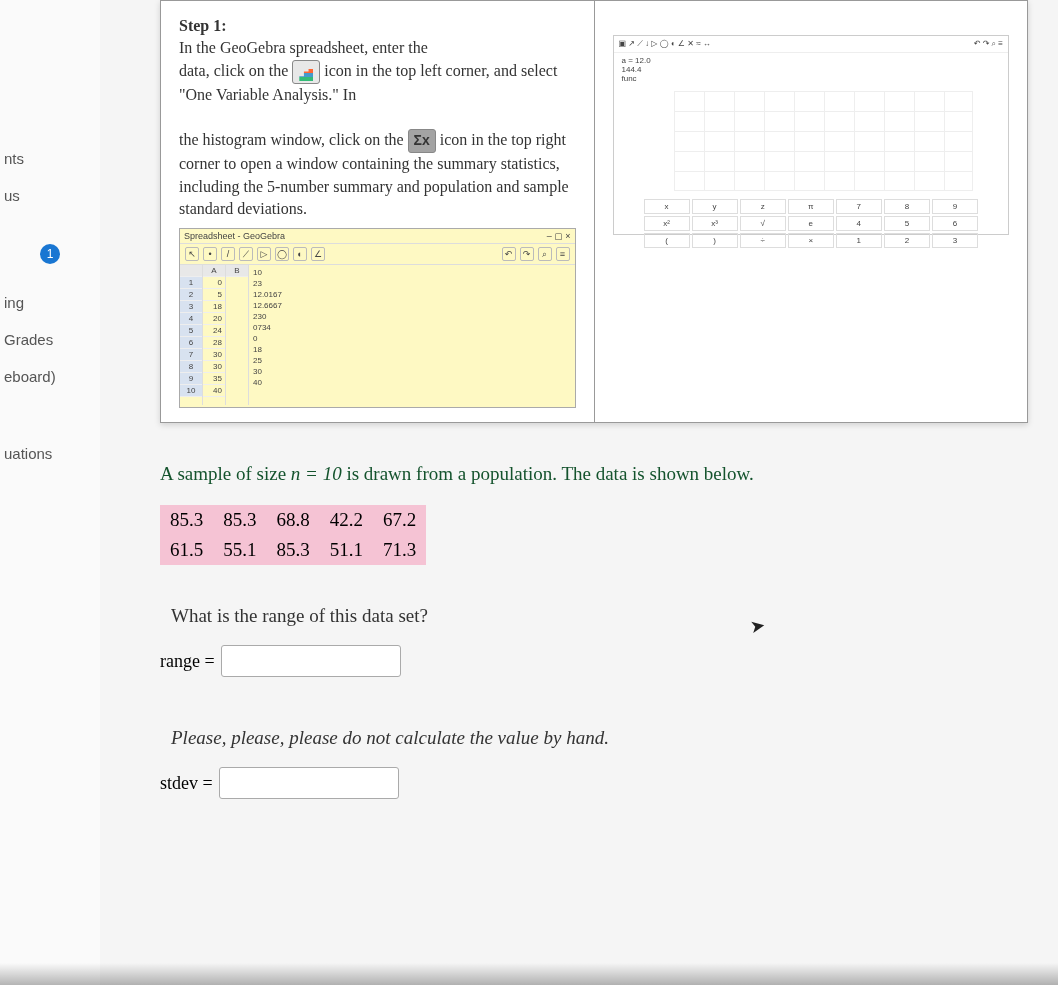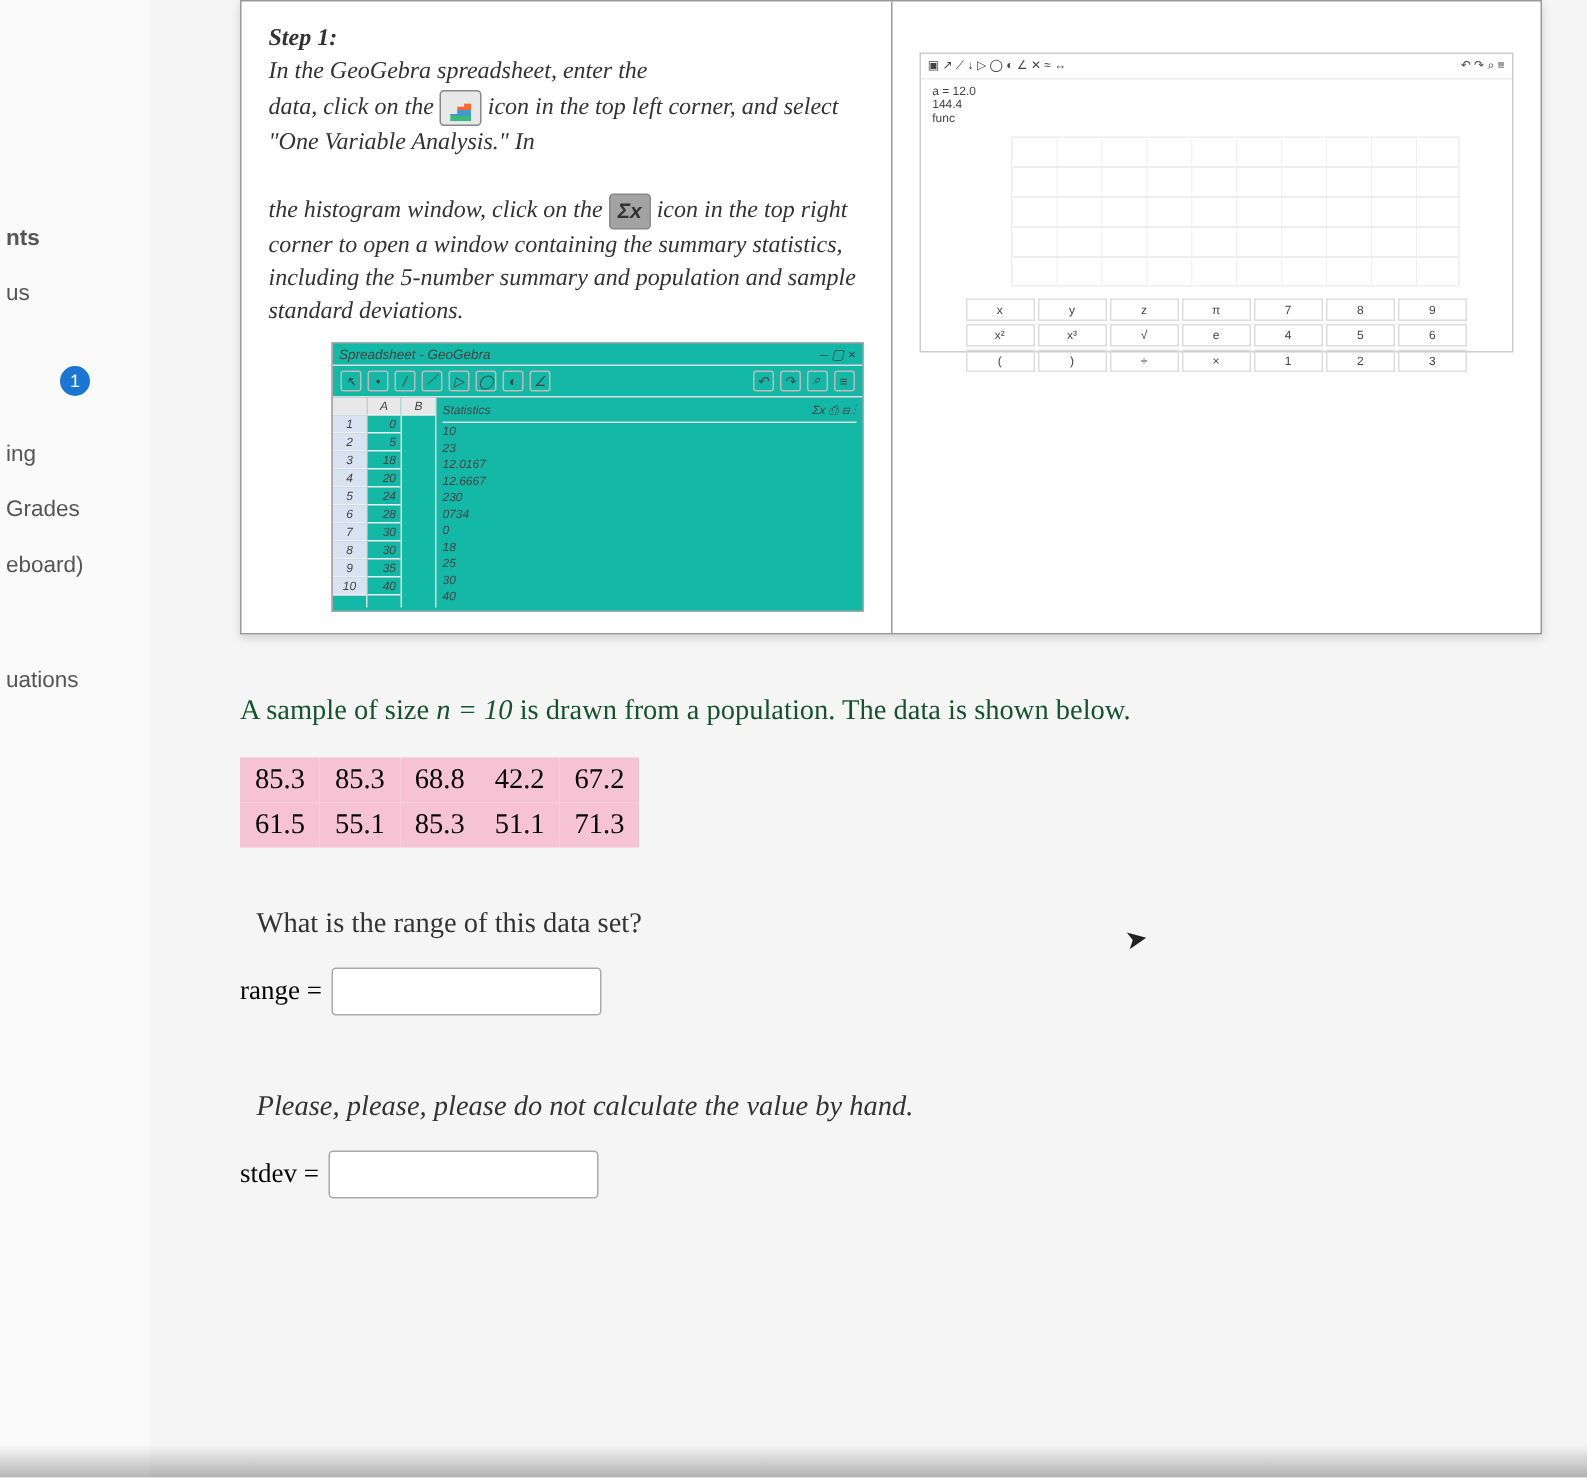--- a/index.html
+++ b/index.html
@@ -19,21 +19,21 @@
     height: 100%;
     background: #fafafa;
     font-family: -apple-system, Arial, sans-serif;
     font-size: 15px;
     color: #555;
   }
   .sidebar-item {
     padding: 10px 0 10px 4px;
     cursor: pointer;
   }
-  .sidebar-item.nts { margin-top: 140px; font-weight: bold; }
+  .sidebar-item.nts { margin-top: 140px; }
   .sidebar-badge {
     display: inline-flex;
     align-items: center;
     justify-content: center;
     width: 20px; height: 20px;
     border-radius: 50%;
     background: #1976d2;
     color: #fff;
     font-size: 12px;
     margin-left: 40px;
@@ -54,21 +54,21 @@
     border: 1px solid #999;
     display: flex;
     margin-bottom: 40px;
     box-shadow: 0 2px 6px rgba(0,0,0,.15);
   }
   .step-col {
     flex: 1;
     padding: 14px 18px;
     position: relative;
   }
-  .step-col:first-child { border-right: 1px solid #999; font-style: italic; }
+  .step-col:first-child { border-right: 1px solid #999; }
   .step-title { color: #333; }
   .step-body { color: #333; line-height: 1.4; }
   .inline-icon {
     display: inline-flex;
     vertical-align: middle;
     width: 28px; height: 24px;
     border: 1px solid #888;
     border-radius: 3px;
     background: #e8e8e8;
     align-items: flex-end;
@@ -92,28 +92,27 @@
     width:28px;height:24px;
     font-weight:bold;
     font-family: Arial,sans-serif;
     font-size:14px;
     vertical-align: middle;
     background:#a3a3a3;
   }
   .mini-shot {
     margin-top: 8px;
     border: 1px solid #aaa;
-    background: #14b8a6;
+    background: #fef9c3;
     height: 180px;
     position: relative;
     font-family: Arial,sans-serif;
     font-size: 8px;
     color:#444;
     overflow: hidden;
-    margin-left: 42px;
   }
   .mini-title {
     padding: 2px 4px;
     font-size: 9px;
     border-bottom: 1px solid #ddd;
     display:flex;
     justify-content: space-between;
   }
   .mini-toolbar {
     display:flex;
@@ -316,24 +315,20 @@
             <div class="mini-cell">28</div>
             <div class="mini-cell">30</div>
             <div class="mini-cell">30</div>
             <div class="mini-cell">35</div>
             <div class="mini-cell">40</div>
           </div>
           <div class="mini-col">
             <div class="mini-cell hdr">B</div>
           </div>
           <div class="mini-stats">
-            <div class="hdr2">
-              <span>Statistics</span>
-              <span>Σx ⎙ ⊟ ⋮</span>
-            </div>
             <div class="statrow">10</div>
             <div class="statrow">23</div>
             <div class="statrow">12.0167</div>
             <div class="statrow">12.6667</div>
             <div class="statrow">230</div>
             <div class="statrow">0734</div>
             <div class="statrow">0</div>
             <div class="statrow">18</div>
             <div class="statrow">25</div>
             <div class="statrow">30</div>

